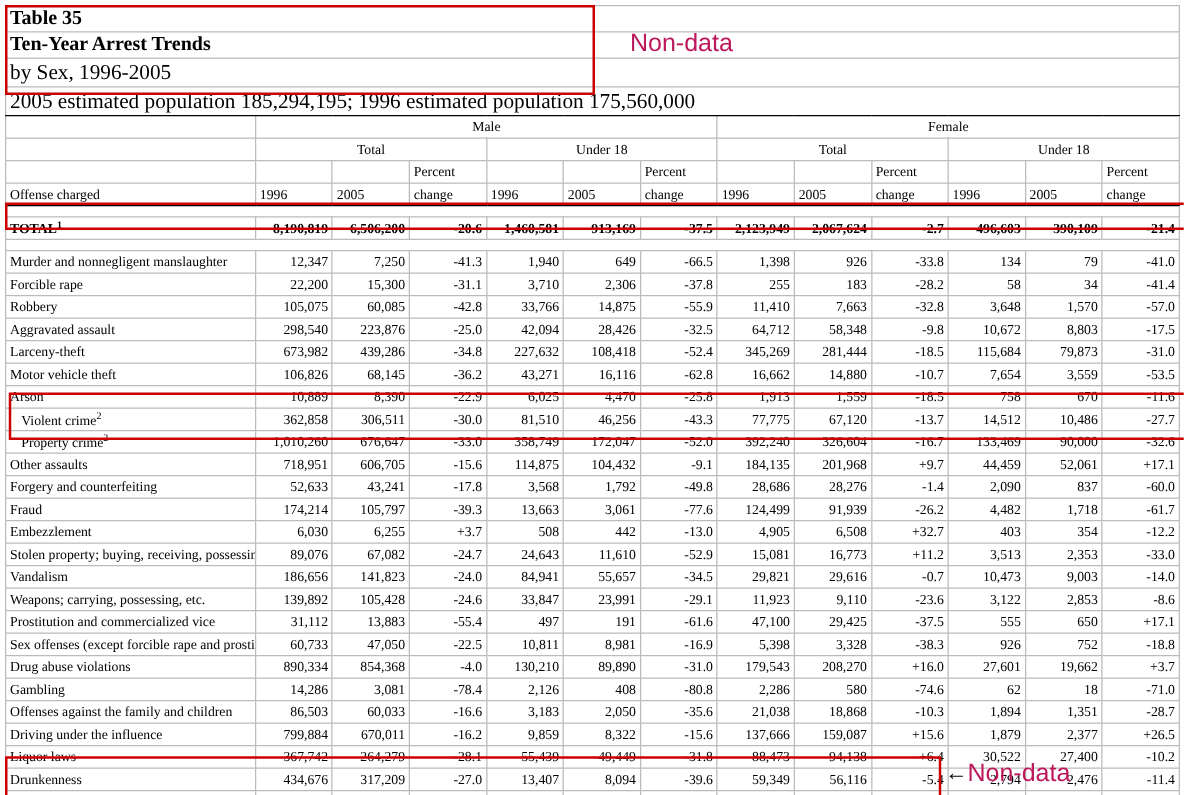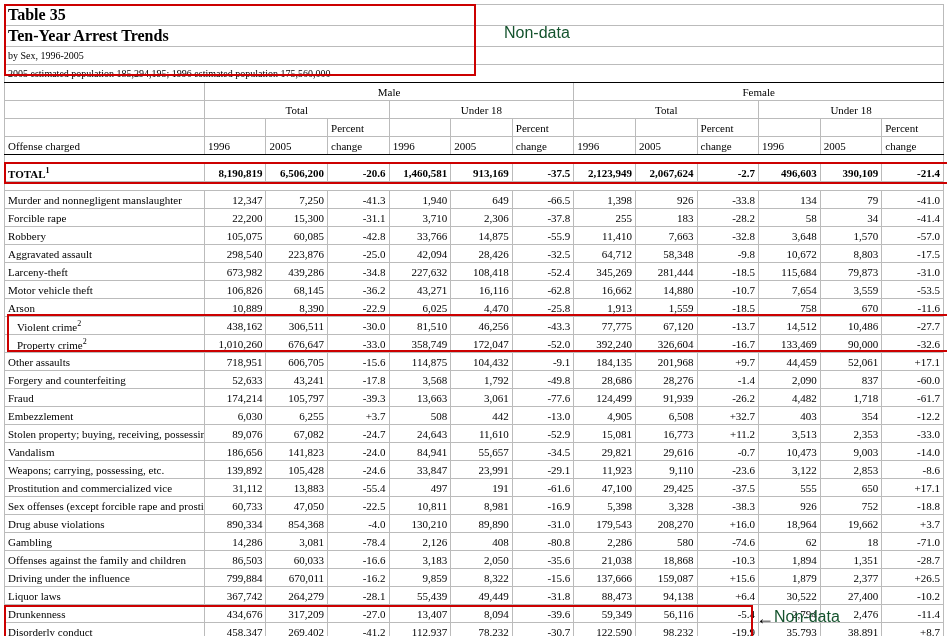--- a/index.html
+++ b/index.html
@@ -17,29 +17,29 @@
   }
   td, th {
     border: 1px solid #bbb;
     padding: 1px 3px;
     height: 15px;
     vertical-align: middle;
     overflow: hidden;
     white-space: nowrap;
   }
   .title-row td { font-weight: bold; font-size: 16px; }
-  .sub-row td { font-weight: normal; font-size: 10px; }
+  .sub-row td { font-weight: normal; font-size: 17px; }
   .bold { font-weight: bold; }
   .num { text-align: right; }
   .hdr { text-align: left; font-weight: normal; }
   .super-hdr { text-align: center; font-weight: normal; }
   .border-t2 { border-top: 1.5px solid #000; }
   .border-b2 { border-bottom: 1.5px solid #000; }
   .red-outline { border: 2px solid #c00; position: absolute; pointer-events: none; }
-  .non-data-label { position: absolute; font-family: Arial, sans-serif; font-size: 16px; color: #14532d; }
+  .non-data-label { position: absolute; font-family: Arial, sans-serif; font-size: 20px; color: #be185d; }
   .arrow { position: absolute; font-size: 18px; color: #000; }
   .indent { padding-left: 12px; }
   sup { font-size: 8px; }
   .col-off { width: 198px; }
   .col-n { width: 61px; }
 </style>
 </head>
 <body>
 
 <div style="position:relative; width:947px;">
@@ -256,21 +256,21 @@
           <td class="num">-25.8</td>
           <td class="num">1,913</td>
           <td class="num">1,559</td>
           <td class="num">-18.5</td>
           <td class="num">758</td>
           <td class="num">670</td>
           <td class="num">-11.6</td>
         </tr>
         <tr>
           <td class="indent">Violent crime<sup>2</sup></td>
-          <td class="num">438,162</td>
+          <td class="num">362,858</td>
           <td class="num">306,511</td>
           <td class="num">-30.0</td>
           <td class="num">81,510</td>
           <td class="num">46,256</td>
           <td class="num">-43.3</td>
           <td class="num">77,775</td>
           <td class="num">67,120</td>
           <td class="num">-13.7</td>
           <td class="num">14,512</td>
           <td class="num">10,486</td>
@@ -430,21 +430,21 @@
           <td>Drug abuse violations</td>
           <td class="num">890,334</td>
           <td class="num">854,368</td>
           <td class="num">-4.0</td>
           <td class="num">130,210</td>
           <td class="num">89,890</td>
           <td class="num">-31.0</td>
           <td class="num">179,543</td>
           <td class="num">208,270</td>
           <td class="num">+16.0</td>
-          <td class="num">18,964</td>
+          <td class="num">27,601</td>
           <td class="num">19,662</td>
           <td class="num">+3.7</td>
         </tr>
         <tr>
           <td>Gambling</td>
           <td class="num">14,286</td>
           <td class="num">3,081</td>
           <td class="num">-78.4</td>
           <td class="num">2,126</td>
           <td class="num">408</td>

